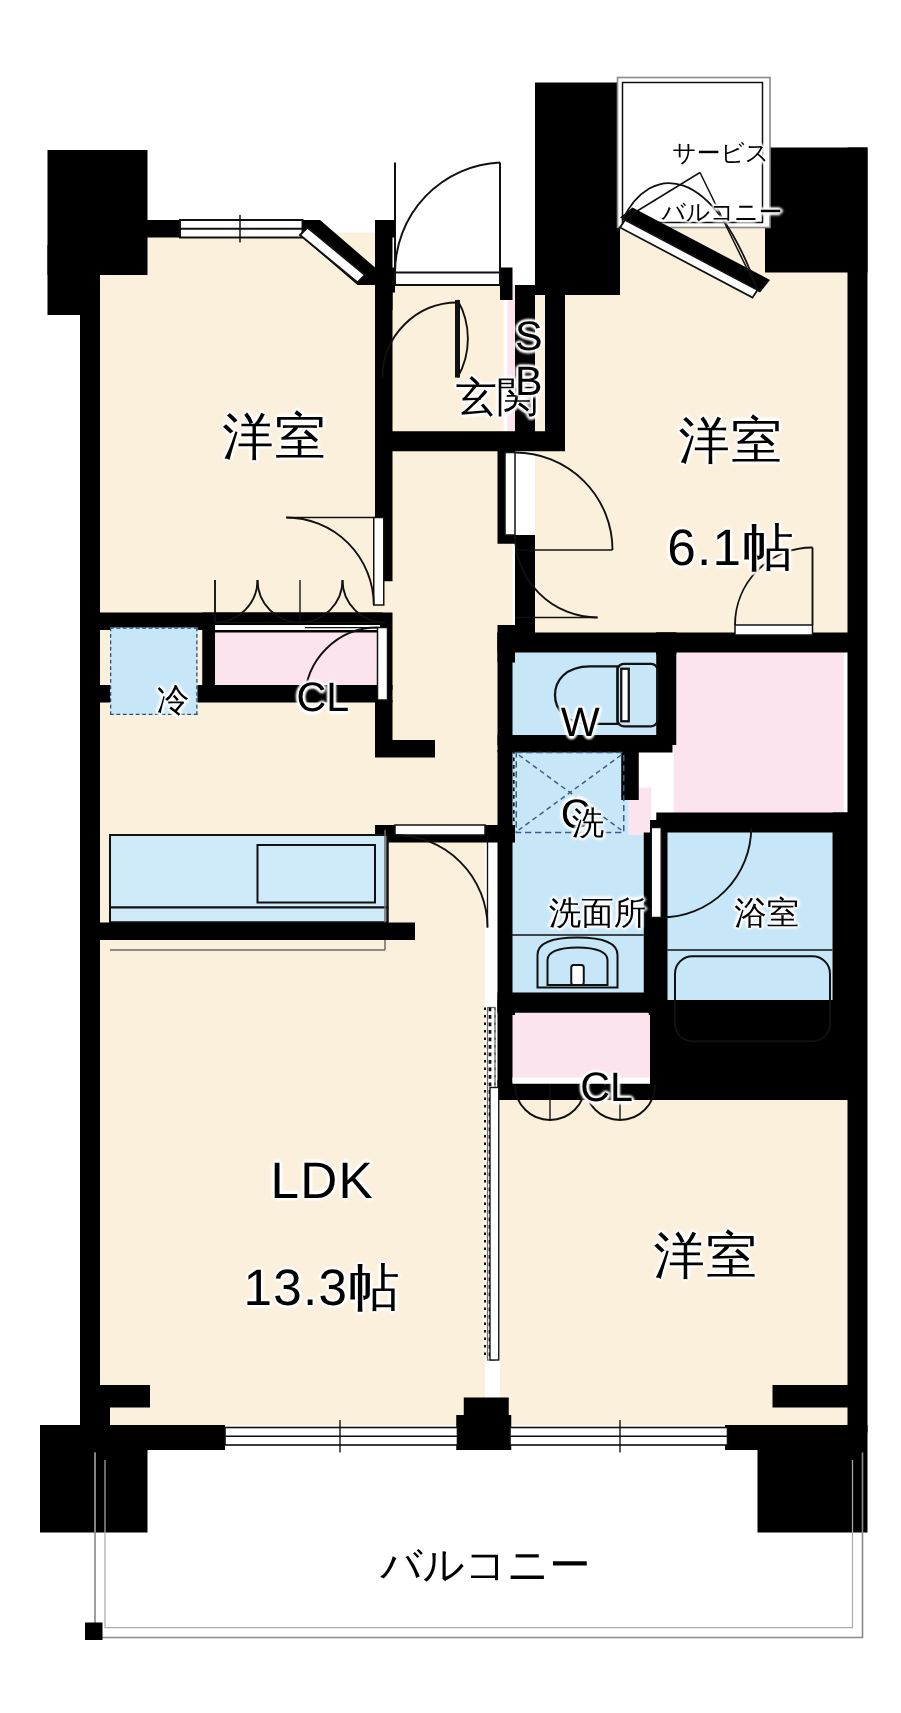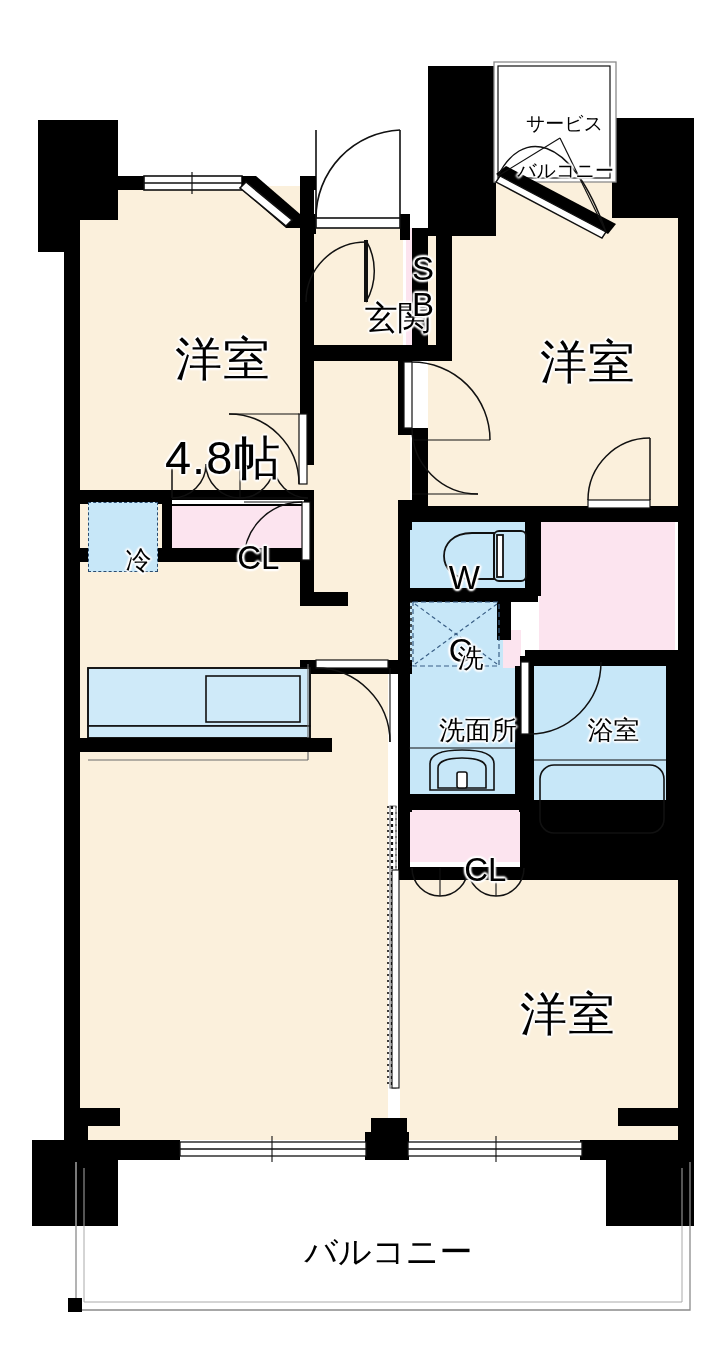--- a/index.html
+++ b/index.html
@@ -36,21 +36,21 @@
     color: #000000;
     text-align: center;
     line-height: 1.05;
     white-space: pre;
     font-weight: 500;
     text-shadow:
        2px 0 2px #fff, -2px 0 2px #fff, 0 2px 2px #fff, 0 -2px 2px #fff,
        1px 1px 2px #fff, -1px -1px 2px #fff, 1px -1px 2px #fff, -1px 1px 2px #fff;
     pointer-events: none;
   }
-  .big   { font-size: 47px; letter-spacing: 1px; }
+  .big   { font-size: 41px; letter-spacing: 1px; }
   .mid   { font-size: 33px; }
   .small { font-size: 26px; }
   .tiny  { font-size: 19px; letter-spacing: 0px; }
   .lat   { font-family: "Liberation Sans", sans-serif; font-weight: 400; }
   .thinline {
     position: absolute;
     background: #111;
   }
   
   .dashbox {
@@ -351,31 +351,35 @@
 
     <g fill="#000">
       <rect x="300" y="176" width="16" height="14"></rect>
       <rect x="64" y="1108" width="56" height="18"></rect>
       <rect x="618" y="1108" width="62" height="18"></rect>
     </g>
   </svg>
 
   <div class="label big" style="left:100px; top:285px; width:190px;">
     <span>洋室</span><br>
-    <span class="lat">4.8帖</span>
   </div>
 
   <div class="label big" style="left:460px; top:288px; width:200px;">
     <span>洋室</span><br>
+    <span class="lat">6.1帖</span>
   </div>
 
   <div class="label big" style="left:440px; top:940px; width:200px;">
     <span>洋室</span><br>
   </div>
 
+  <div class="label big" style="left:128px; top:880px; width:210px;">
+    <span class="lat">LDK</span><br>
+    <span class="lat">13.3帖</span>
+  </div>
 
   <div class="label mid" style="left:328px; top:266px; width:82px;">
     <span>玄関</span>
   </div>
 
 
   <div class="label mid lat" style="left:412px; top:524px; width:34px; line-height:1.1;">
     <span>W</span><br>
     <span>C</span>
   </div>
@@ -402,21 +406,21 @@
   </div>
 
   <div class="label small" style="left:94px; top:520px; width:60px;">
     <span>冷</span>
   </div>
 
   <div class="label mid" style="left:240px; top:1200px; width:260px;">
     <span>バルコニー</span>
   </div>
 
-  <div class="label tiny" style="left:496px; top:88px; width:116px; line-height:1.25;">
+  <div class="label tiny" style="left:508px; top:88px; width:116px; line-height:1.25;">
     <span>サービス</span><br>
     <span>バルコニー</span>
   </div>
 
   <div class="label mid lat" style="left:406px; top:252px; width:34px;">S</div>
   <div class="label mid lat" style="left:406px; top:288px; width:34px;">B</div>
 
   <div class="dashbox" style="left:88px; top:502px; width:70px; height:70px; z-index:1;"></div>
   <div class="label small" style="left:94px; top:520px; width:60px; z-index:3;">
     <span>冷</span>

